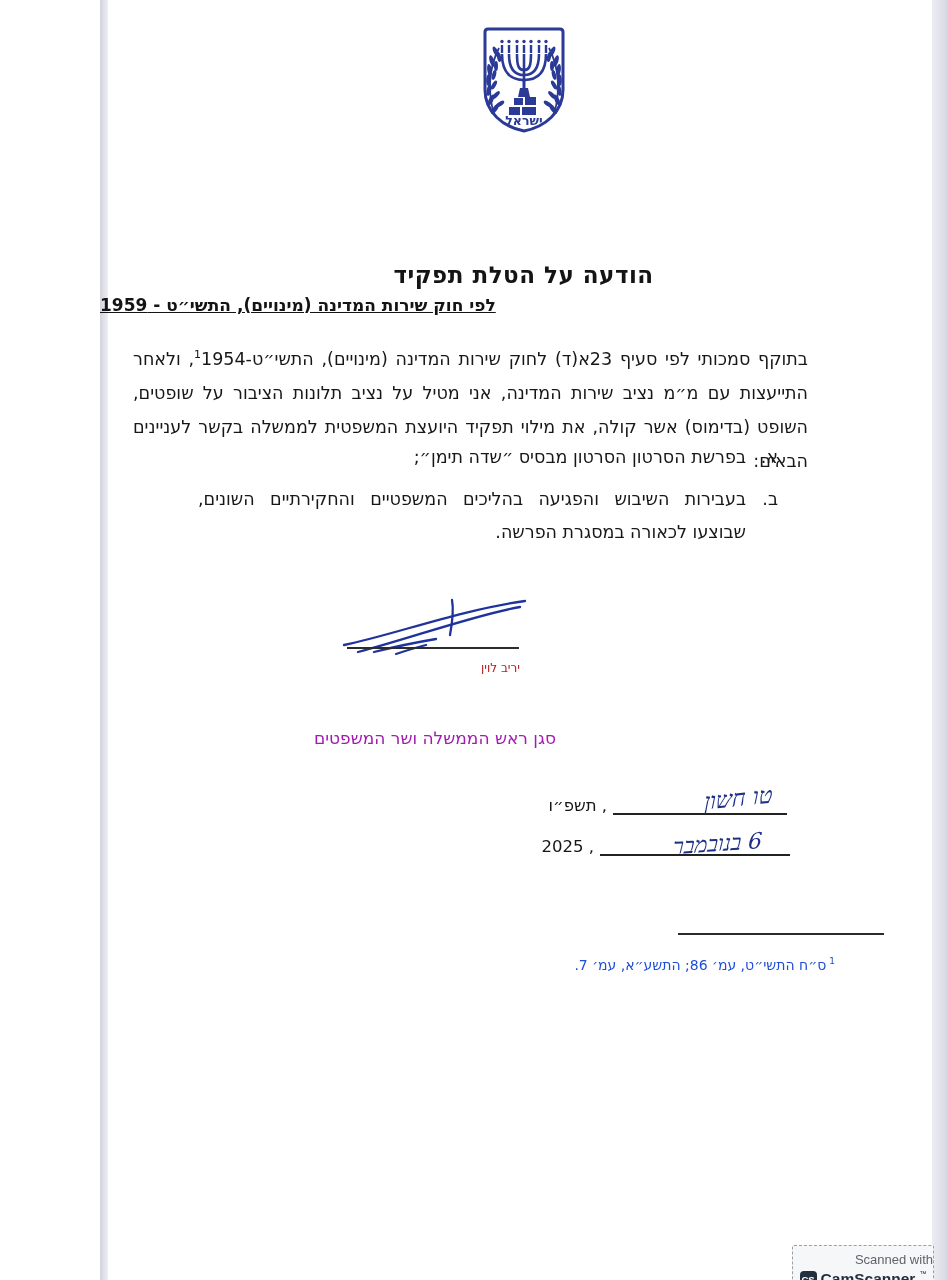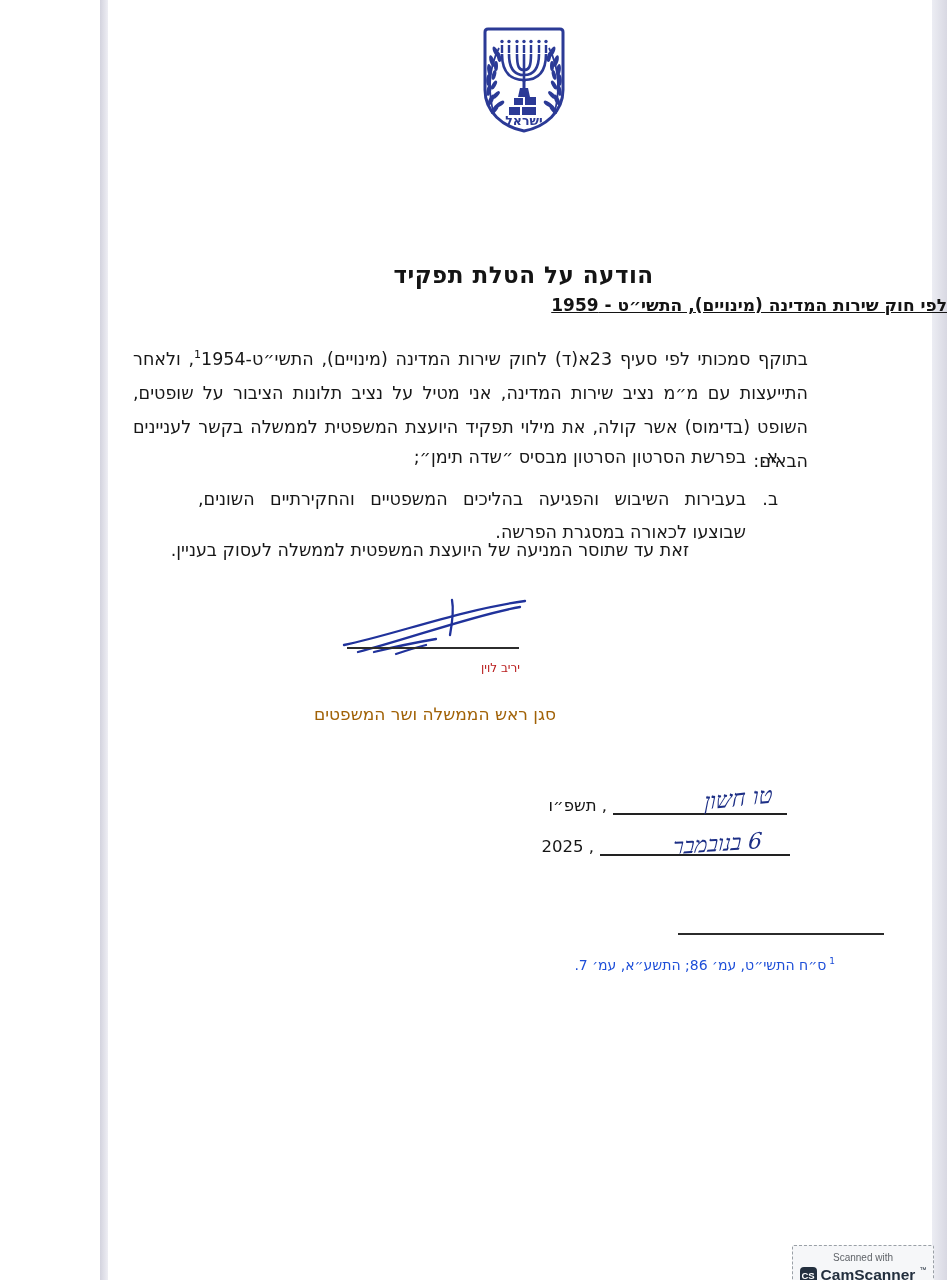--- a/index.html
+++ b/index.html
@@ -27,21 +27,21 @@
   .emblem { position: absolute; top: 24px; left: 50%; transform: translateX(-50%); }
 
   
   .doc-title {
     position: absolute; top: 262px; left: 0; right: 0;
     text-align: center; font-size: 23px; font-weight: bold; color: #141414;
     margin: 0; letter-spacing: 0.5px;
   }
   .doc-subtitle {
     position: absolute; top: 295px; left: 0; right: 0;
-    text-align: right; font-size: 17px; font-weight: bold; color: #141414;
+    text-align: left; font-size: 17px; font-weight: bold; color: #141414;
     margin: 0; text-decoration: underline;
   }
 
   
   .opening {
     position: absolute; top: 338px; right: 139px; width: 675px;
     margin: 0; font-size: 17.5px; line-height: 34px; text-align: justify;
     color: #171717;
   }
   .opening sup, .footnote sup {
@@ -61,22 +61,22 @@
   }
 
   
   .sig-ink { position: absolute; left: 238px; top: 594px; }
   .sig-line { position: absolute; left: 247px; top: 647px; width: 172px; height: 2px; background: #2c2c2c; }
   .sig-name {
     position: absolute; left: 250px; top: 661px; width: 170px;
     text-align: right; font-size: 12px; color: #b91c1c;
   }
   .sig-role {
-    position: absolute; left: 170px; top: 704px; width: 330px;
-    text-align: center; font-size: 17px; color: #a16207;
+    position: absolute; left: 170px; top: 728px; width: 330px;
+    text-align: center; font-size: 17px; color: #a21caf;
   }
 
   
   .date-row { position: absolute; font-size: 16.5px; color: #161616; white-space: nowrap; }
   .date-row-hebrew { top: 791px; right: 160px; }
   .date-row-gregorian { top: 832px; right: 157px; }
   .blank {
     display: inline-block; position: relative; vertical-align: bottom;
     height: 22px; border-bottom: 2px solid #222;
   }
@@ -98,21 +98,21 @@
   }
   .footnote sup { font-size: 9px; margin-left: 3px; }
 
   
   .cam-badge {
     position: absolute; right: 13px; top: 1245px; width: 142px; height: 52px;
     background: #f6f7f9; border: 1.5px dashed #9aa0a6; border-radius: 2px;
     box-sizing: border-box; padding-top: 6px; text-align: center;
     direction: ltr; font-family: "Liberation Sans", sans-serif;
   }
-  .cam-line1 { font-size: 10px; color: #5f6368; }
+  .cam-line1 { font-size: 13px; color: #5f6368; text-align: right; }
   .cam-line2 { margin-top: 3px; display: flex; align-items: center; justify-content: center; gap: 4px; }
   .cam-icon {
     display: inline-flex; width: 17px; height: 17px; background: #232f3e;
     color: #ffffff; border-radius: 4px; font-size: 9.5px; font-weight: bold;
     align-items: center; justify-content: center;
   }
   .cam-brand { font-size: 15.5px; font-weight: bold; color: #232f3e; }
   .cam-tm { font-size: 7px; color: #232f3e; align-self: flex-start; }
 </style>
 </head>
@@ -196,21 +196,20 @@
 
   <div class="list-item item-a">
     <span class="marker">א.</span>
     <span class="item-text">בפרשת הסרטון הסרטון מבסיס ״שדה תימן״;</span>
   </div>
   <div class="list-item item-b">
     <span class="marker">ב.</span>
     <span class="item-text">בעבירות השיבוש והפגיעה בהליכים המשפטיים והחקירתיים השונים, שבוצעו לכאורה במסגרת הפרשה.</span>
   </div>
 
-  <p class="closing">זאת עד שתוסר המניעה של היועצת המשפטית לממשלה לעסוק בעניין.</p>
 
   <div class="sig-ink">
     <svg width="195" height="62" viewBox="0 0 195 62">
       <g fill="none" stroke="#20329b" stroke-width="2.3" stroke-linecap="round">
         <path d="M6,51 C55,41 122,16 187,7"></path>
         <path d="M20,58 C70,45 140,20 182,13"></path>
         <path d="M112,41 C114,30 116,16 114,6"></path>
         <path d="M36,58 C60,52 80,48 98,45"></path>
         <path d="M58,60 C70,56 80,53 88,51"></path>
       </g>

